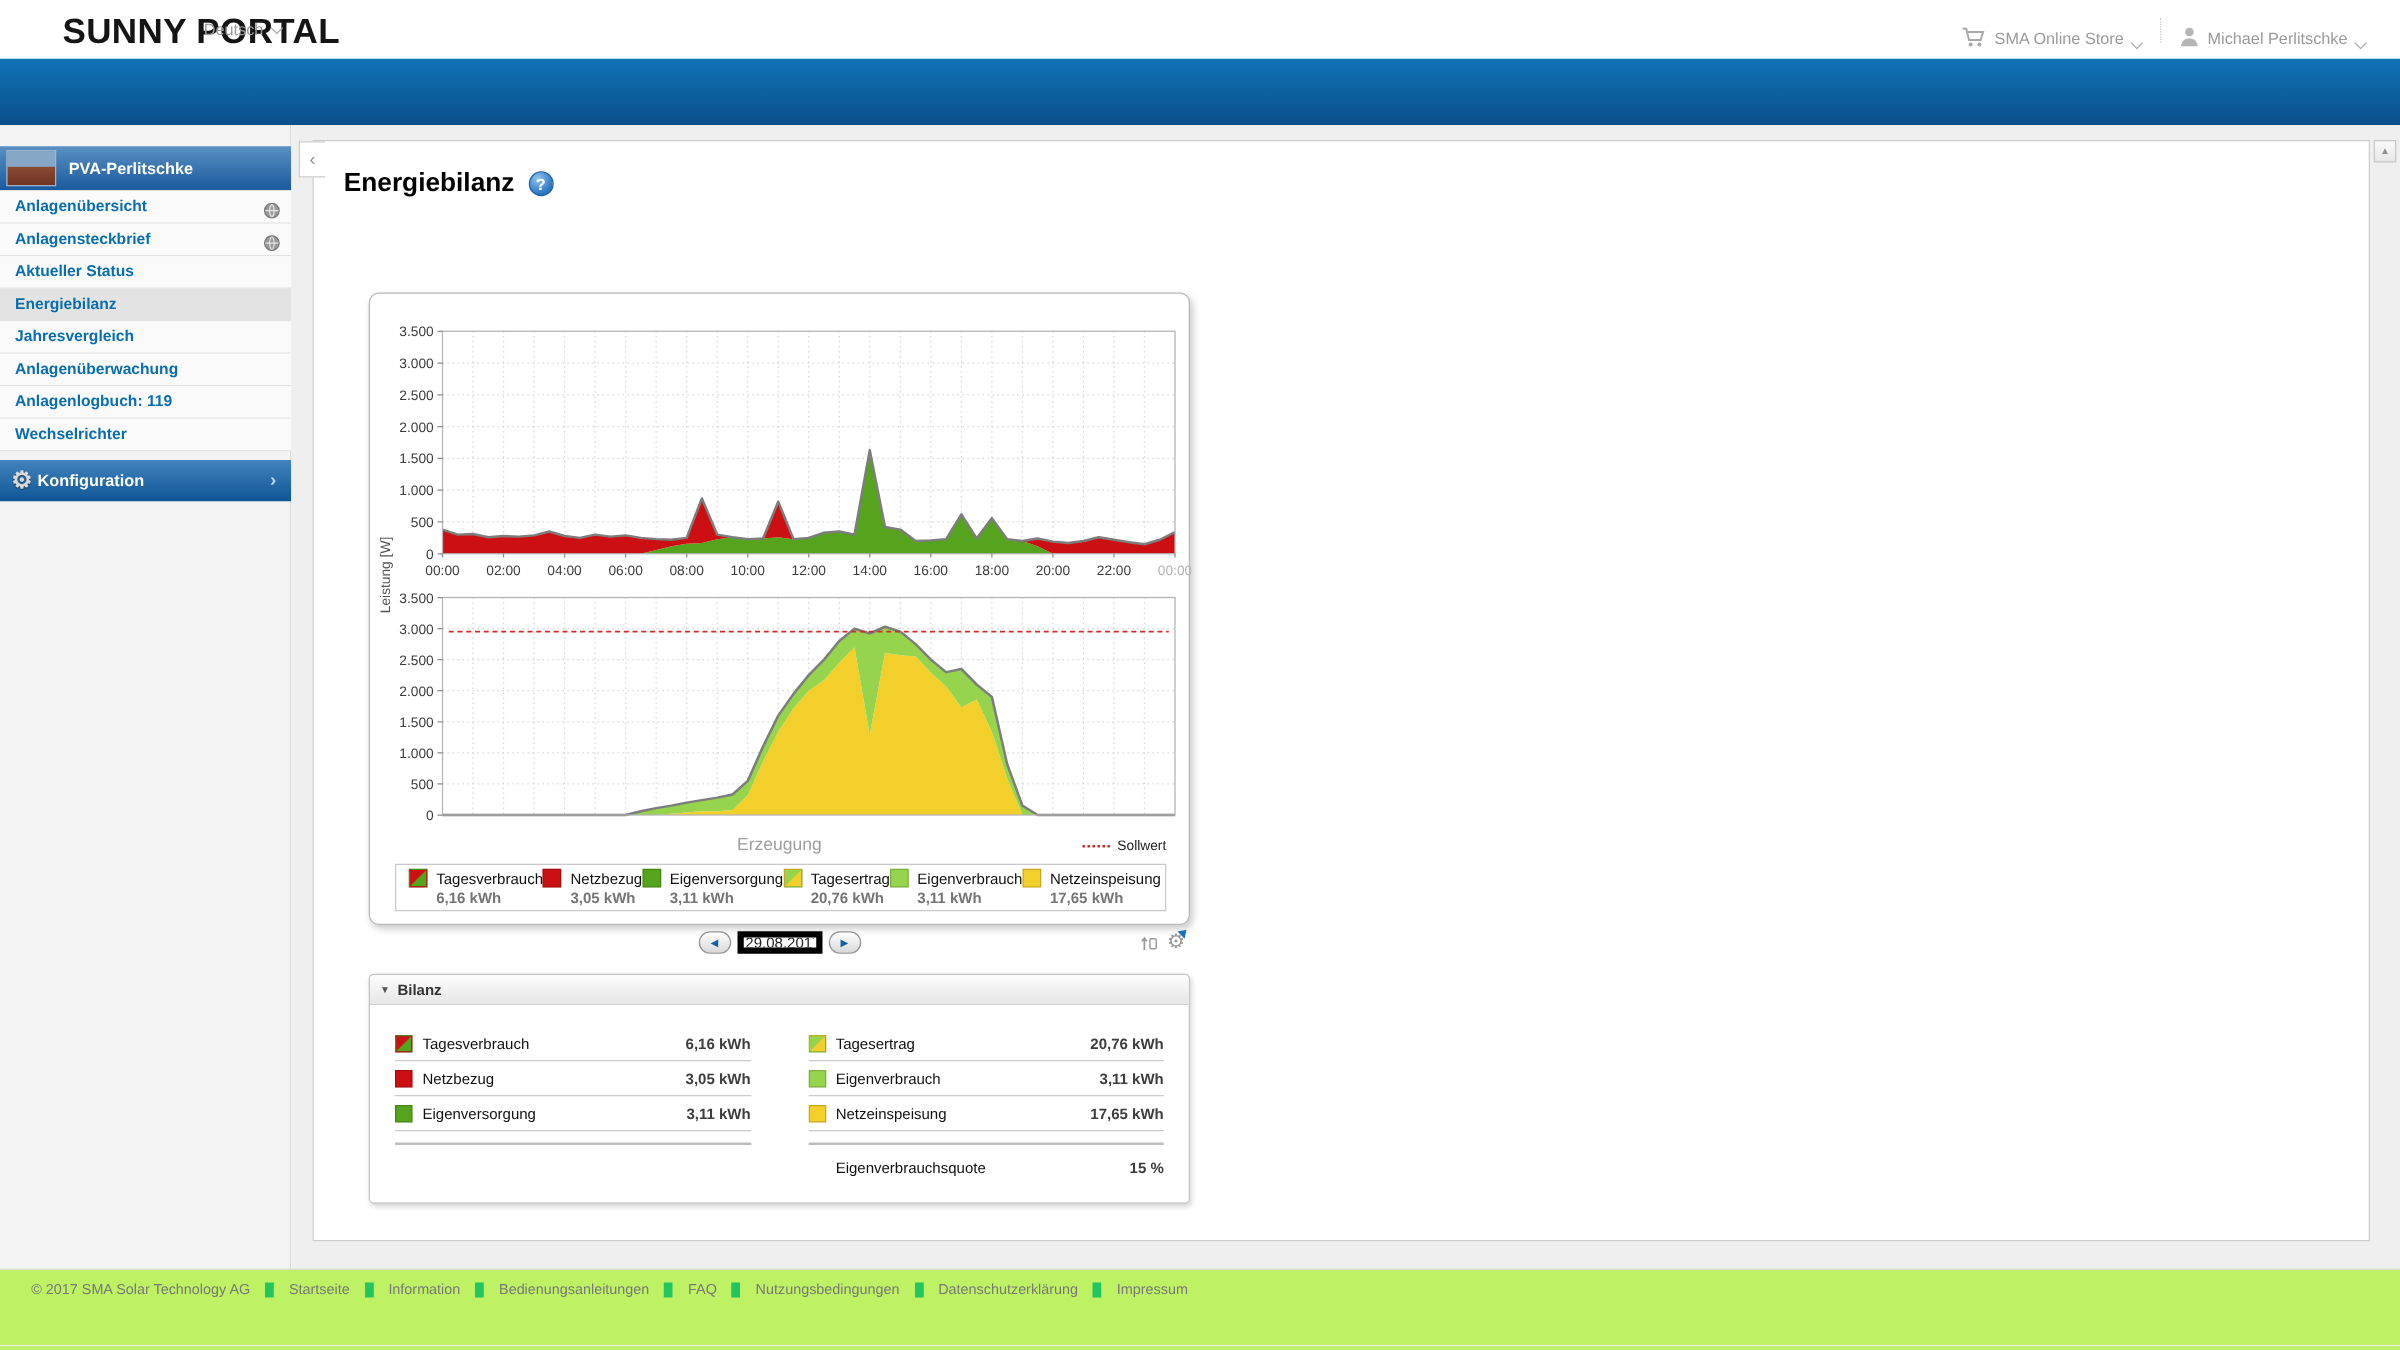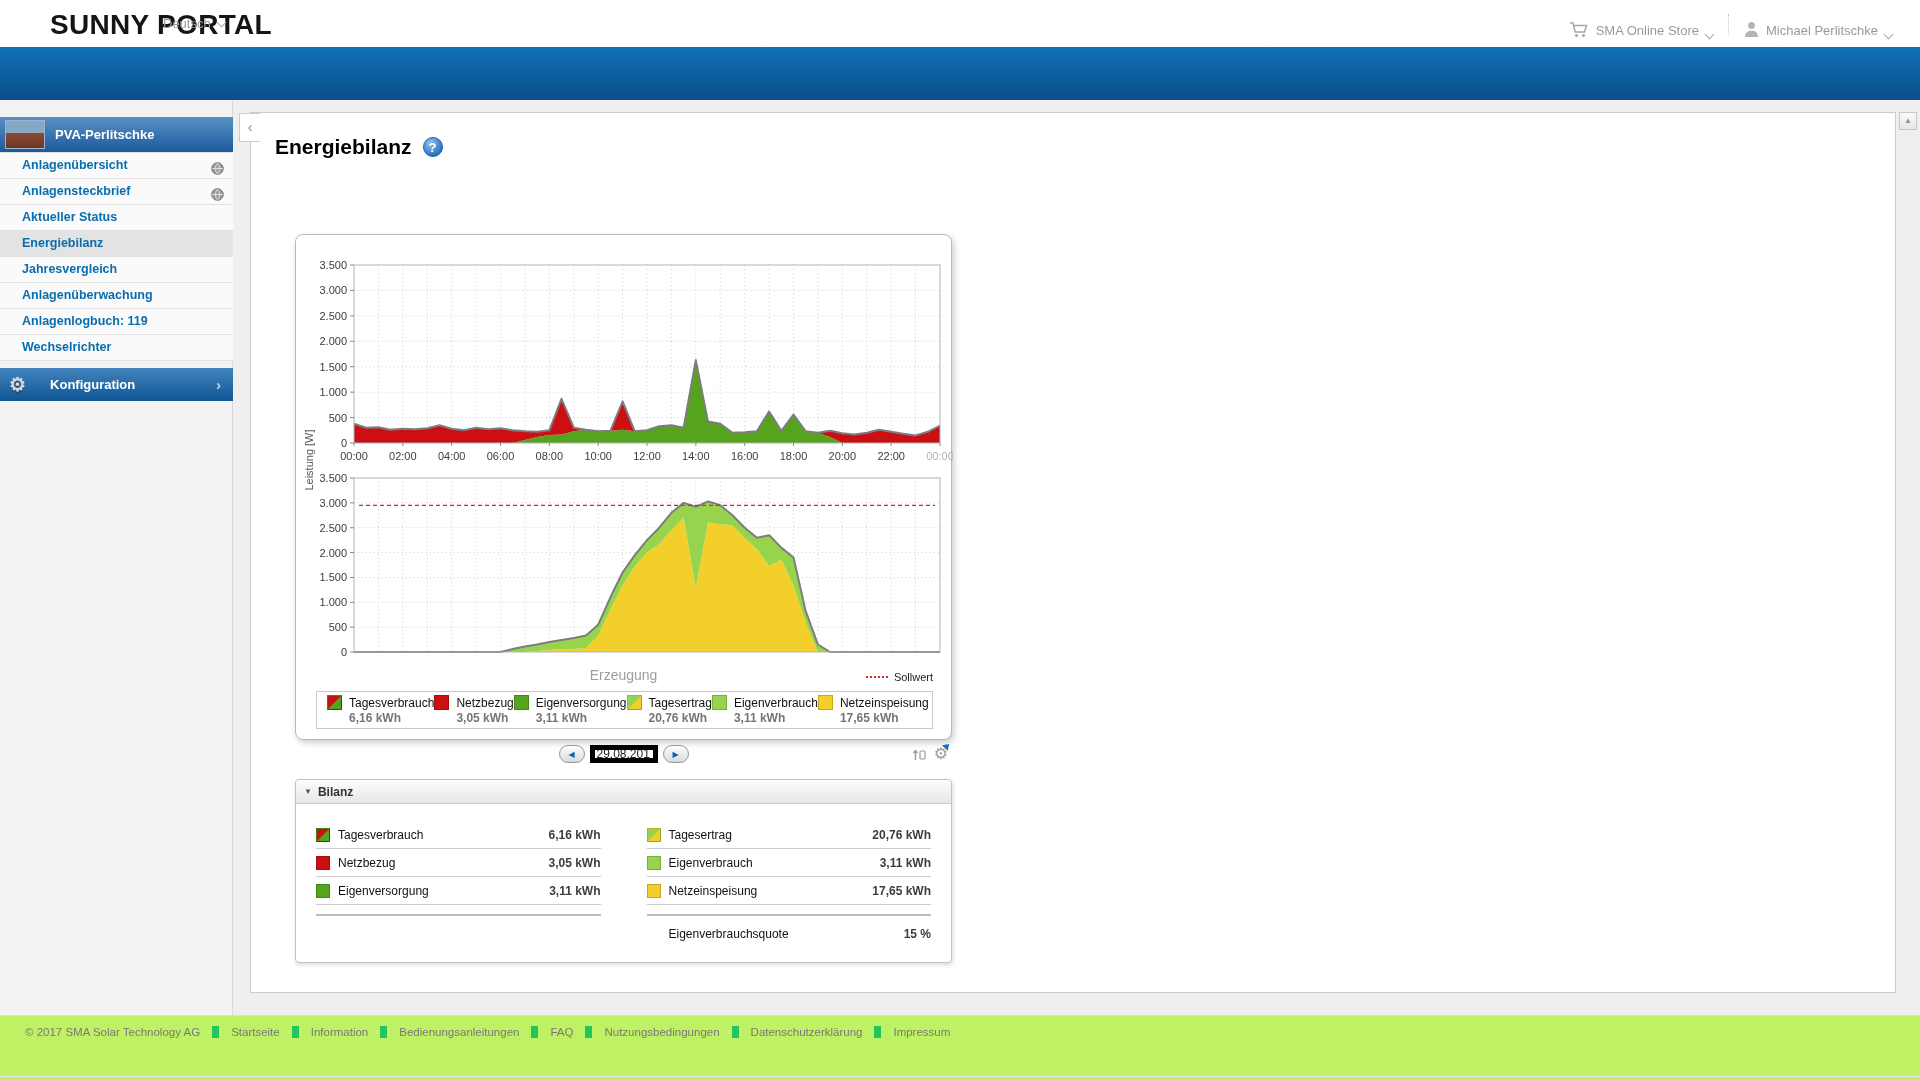--- a/index.html
+++ b/index.html
@@ -14,27 +14,27 @@
   .top-link{display:flex;align-items:flex-end;gap:7px;cursor:pointer;margin-top:12px;}
   .vdiv{width:0;height:20px;border-left:1px dotted #c5c5c5;margin:0 7px;}
   #bluebar{position:absolute;left:0;top:47px;width:1920px;height:53px;background:linear-gradient(#1273b5,#0d62a3 45%,#0a4f8a);}
   
   #sidebar{position:absolute;left:0;top:100px;width:233px;height:915px;background:#f3f3f3;border-right:1px solid #d9d9d9;box-sizing:border-box;}
   .plant{position:absolute;left:0;top:17px;width:233px;height:35px;background:linear-gradient(#5a90c4,#1a5a9c);display:flex;align-items:center;cursor:pointer;}
   .thumb{width:40px;height:29px;margin-left:5px;background:linear-gradient(#86a7c6 45%,#8a4a33 46%,#6e3424);border:1px solid #9fb4cb;box-sizing:border-box;}
   .plant-name{margin-left:10px;color:#fff;font-weight:bold;font-size:13px;}
   .menu{position:absolute;left:0;top:52px;width:233px;border-top:1px solid #e2e2e2;}
   .m-item{height:26px;line-height:25px;background:#fafafa;border-bottom:1px solid #e2e2e2;color:#0a6dae;font-weight:bold;
-          font-size:12.5px;padding-left:22px;position:relative;cursor:pointer;box-sizing:border-box;}
+          font-size:12.5px;padding-left:12px;position:relative;cursor:pointer;box-sizing:border-box;}
   .m-item.active{background:#e3e3e3;}
   .m-item .globe{position:absolute;right:9px;top:6px;}
   .config{position:absolute;left:0;top:268px;width:233px;height:33px;background:linear-gradient(#4283bd,#0f5696);
           display:flex;align-items:center;color:#fff;font-weight:bold;font-size:13px;cursor:pointer;}
   .config .gear{font-size:19px;color:#d8d8d8;margin-left:9px;text-shadow:0 1px 1px rgba(0,0,0,.45);line-height:19px;}
-  .config .clabel{margin-left:24px;}
+  .config .clabel{margin-left:4px;}
   .config .arrow{margin-left:auto;margin-right:12px;color:#bcd6ec;font-size:15px;font-weight:bold;}
   
   #contentbg{position:absolute;left:233px;top:100px;width:1687px;height:915px;background:#efefef;}
   #panel{position:absolute;left:250px;top:112px;width:1646px;height:881px;background:#fff;border:1px solid #ccc;box-sizing:border-box;}
   #collapse{position:absolute;left:239px;top:113px;width:21px;height:29px;background:#fff;border:1px solid #ccc;border-right:none;
             box-sizing:border-box;color:#8a8a8a;font-size:14px;text-align:center;line-height:27px;cursor:pointer;z-index:3;}
   #scrollup{position:absolute;left:1899px;top:112px;width:18px;height:18px;background:linear-gradient(#fafafa,#e6e6e6);
             border:1px solid #c8c8c8;box-sizing:border-box;color:#8f8f8f;font-size:8px;text-align:center;line-height:16px;cursor:pointer;}
   .title-row{position:absolute;left:24px;top:22px;display:flex;align-items:center;gap:11px;}
   .page-title{font-size:21px;font-weight:bold;color:#000;}

